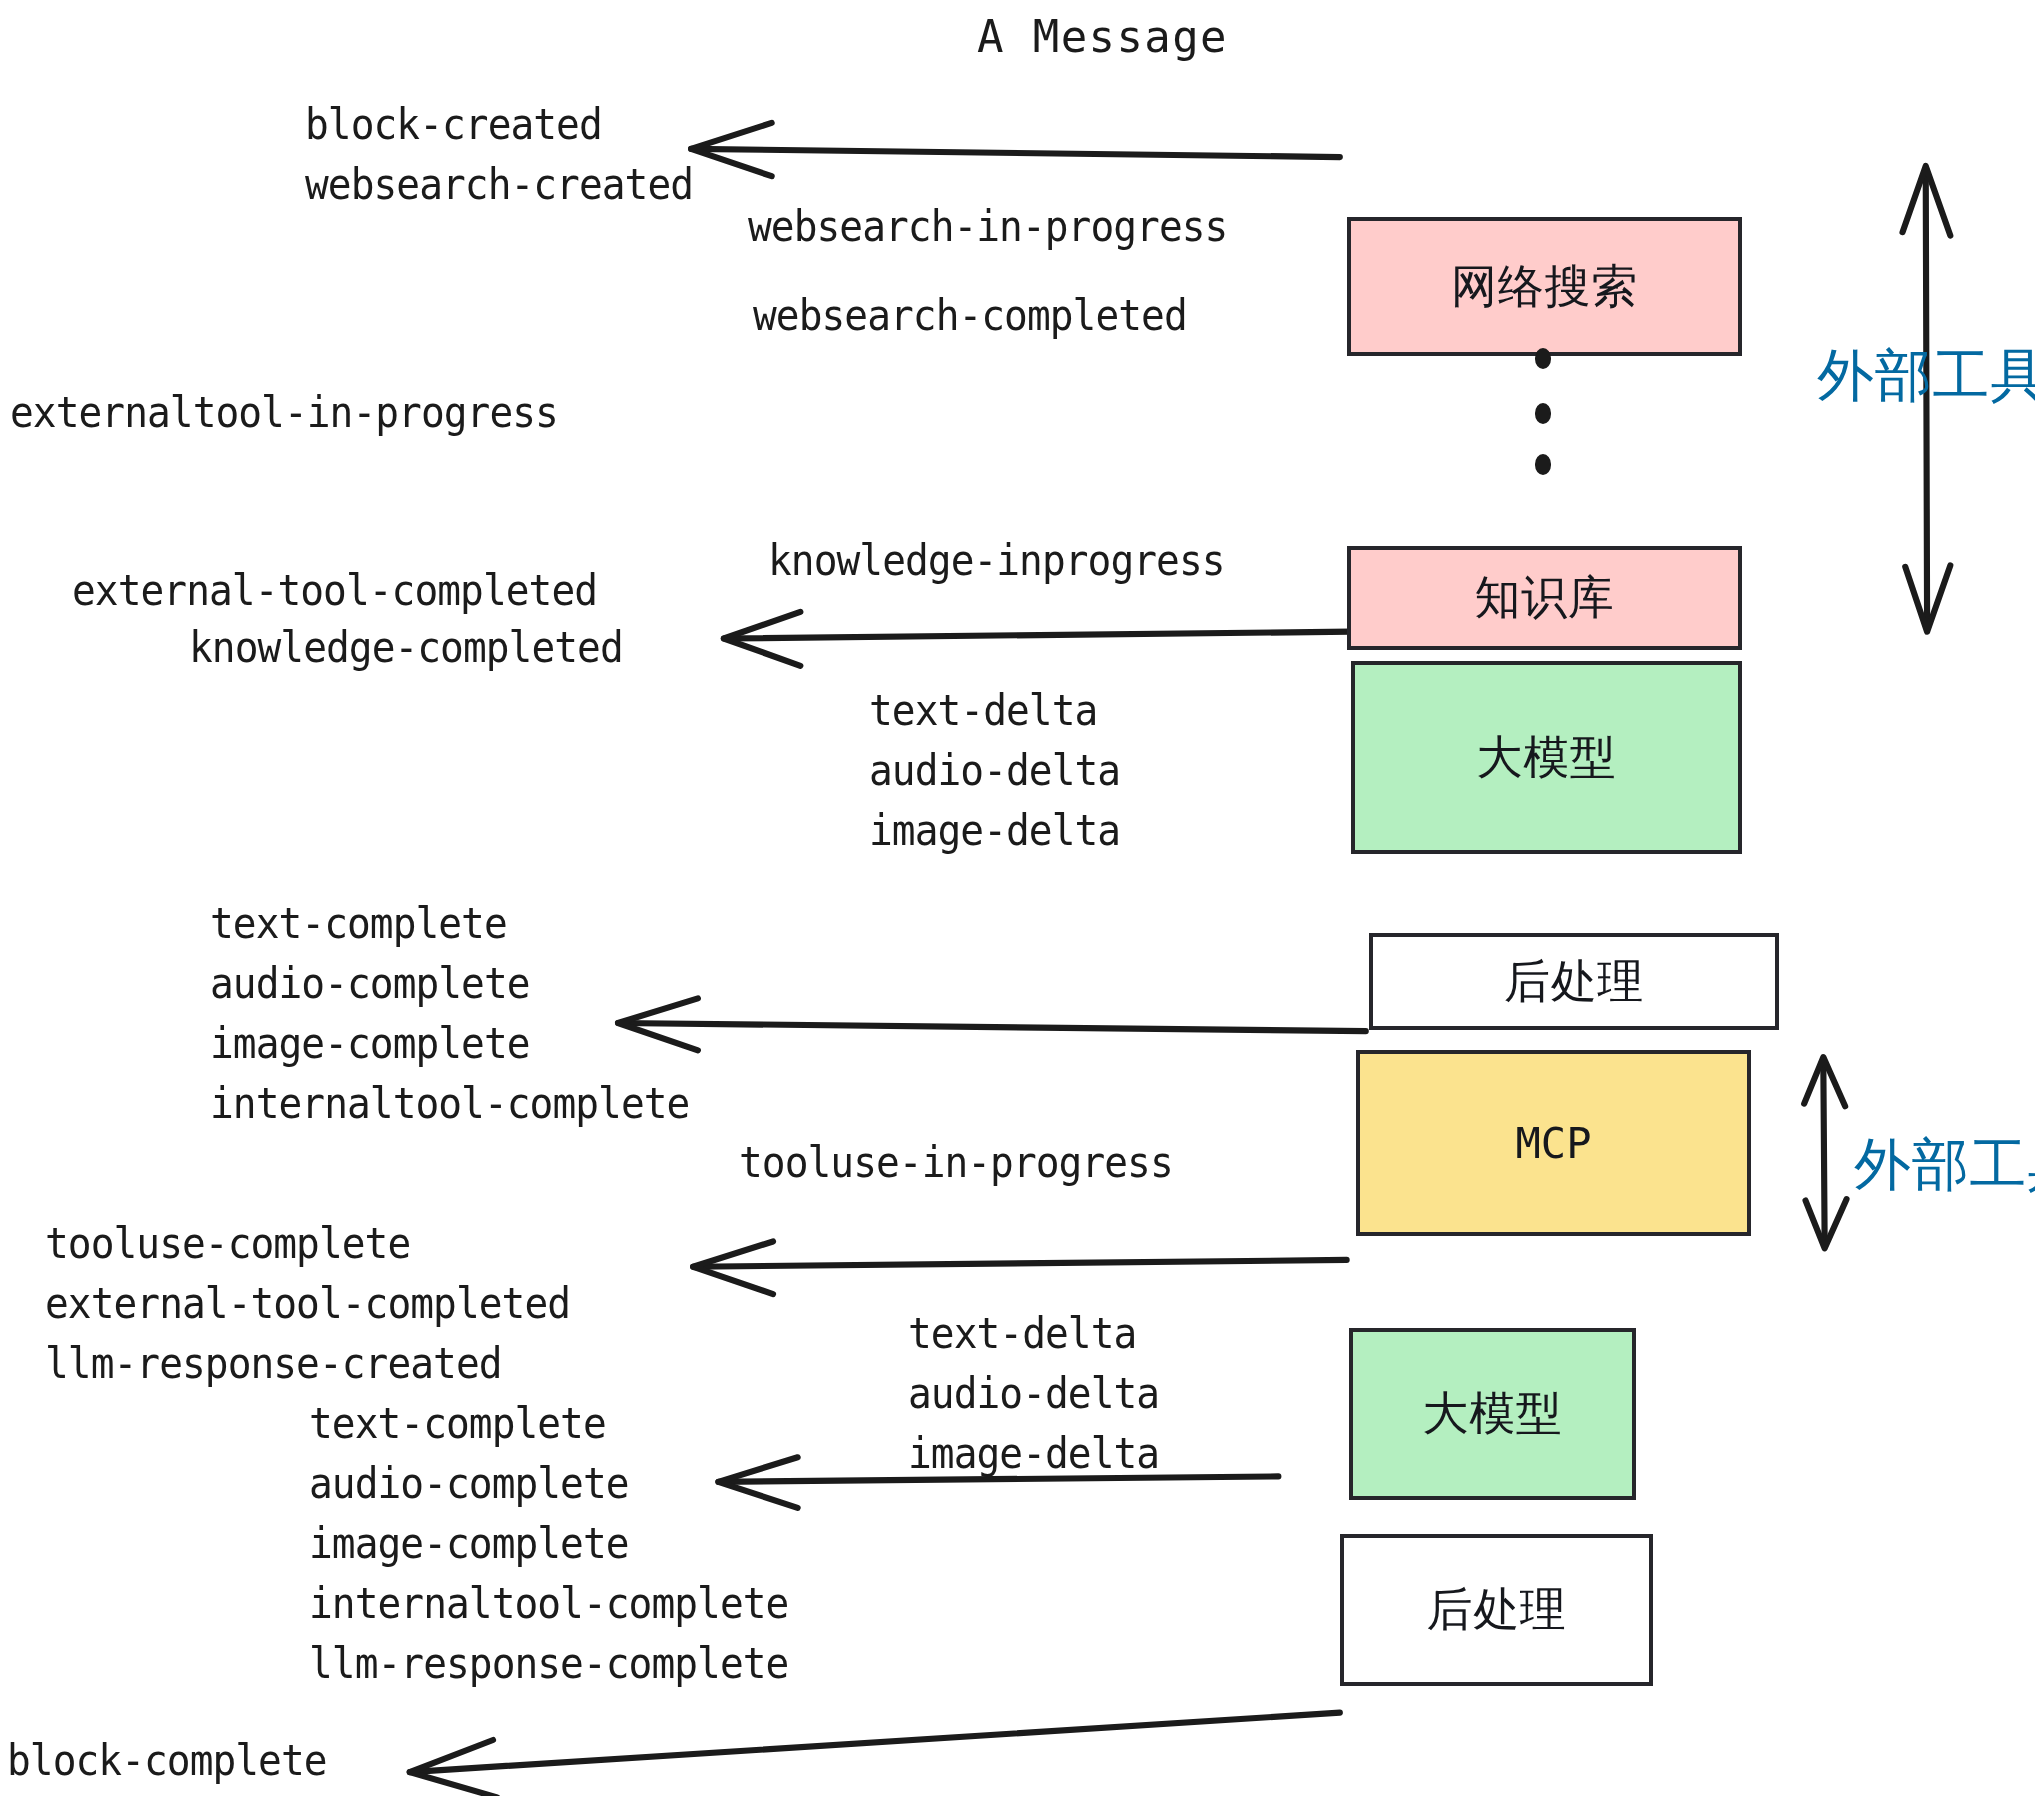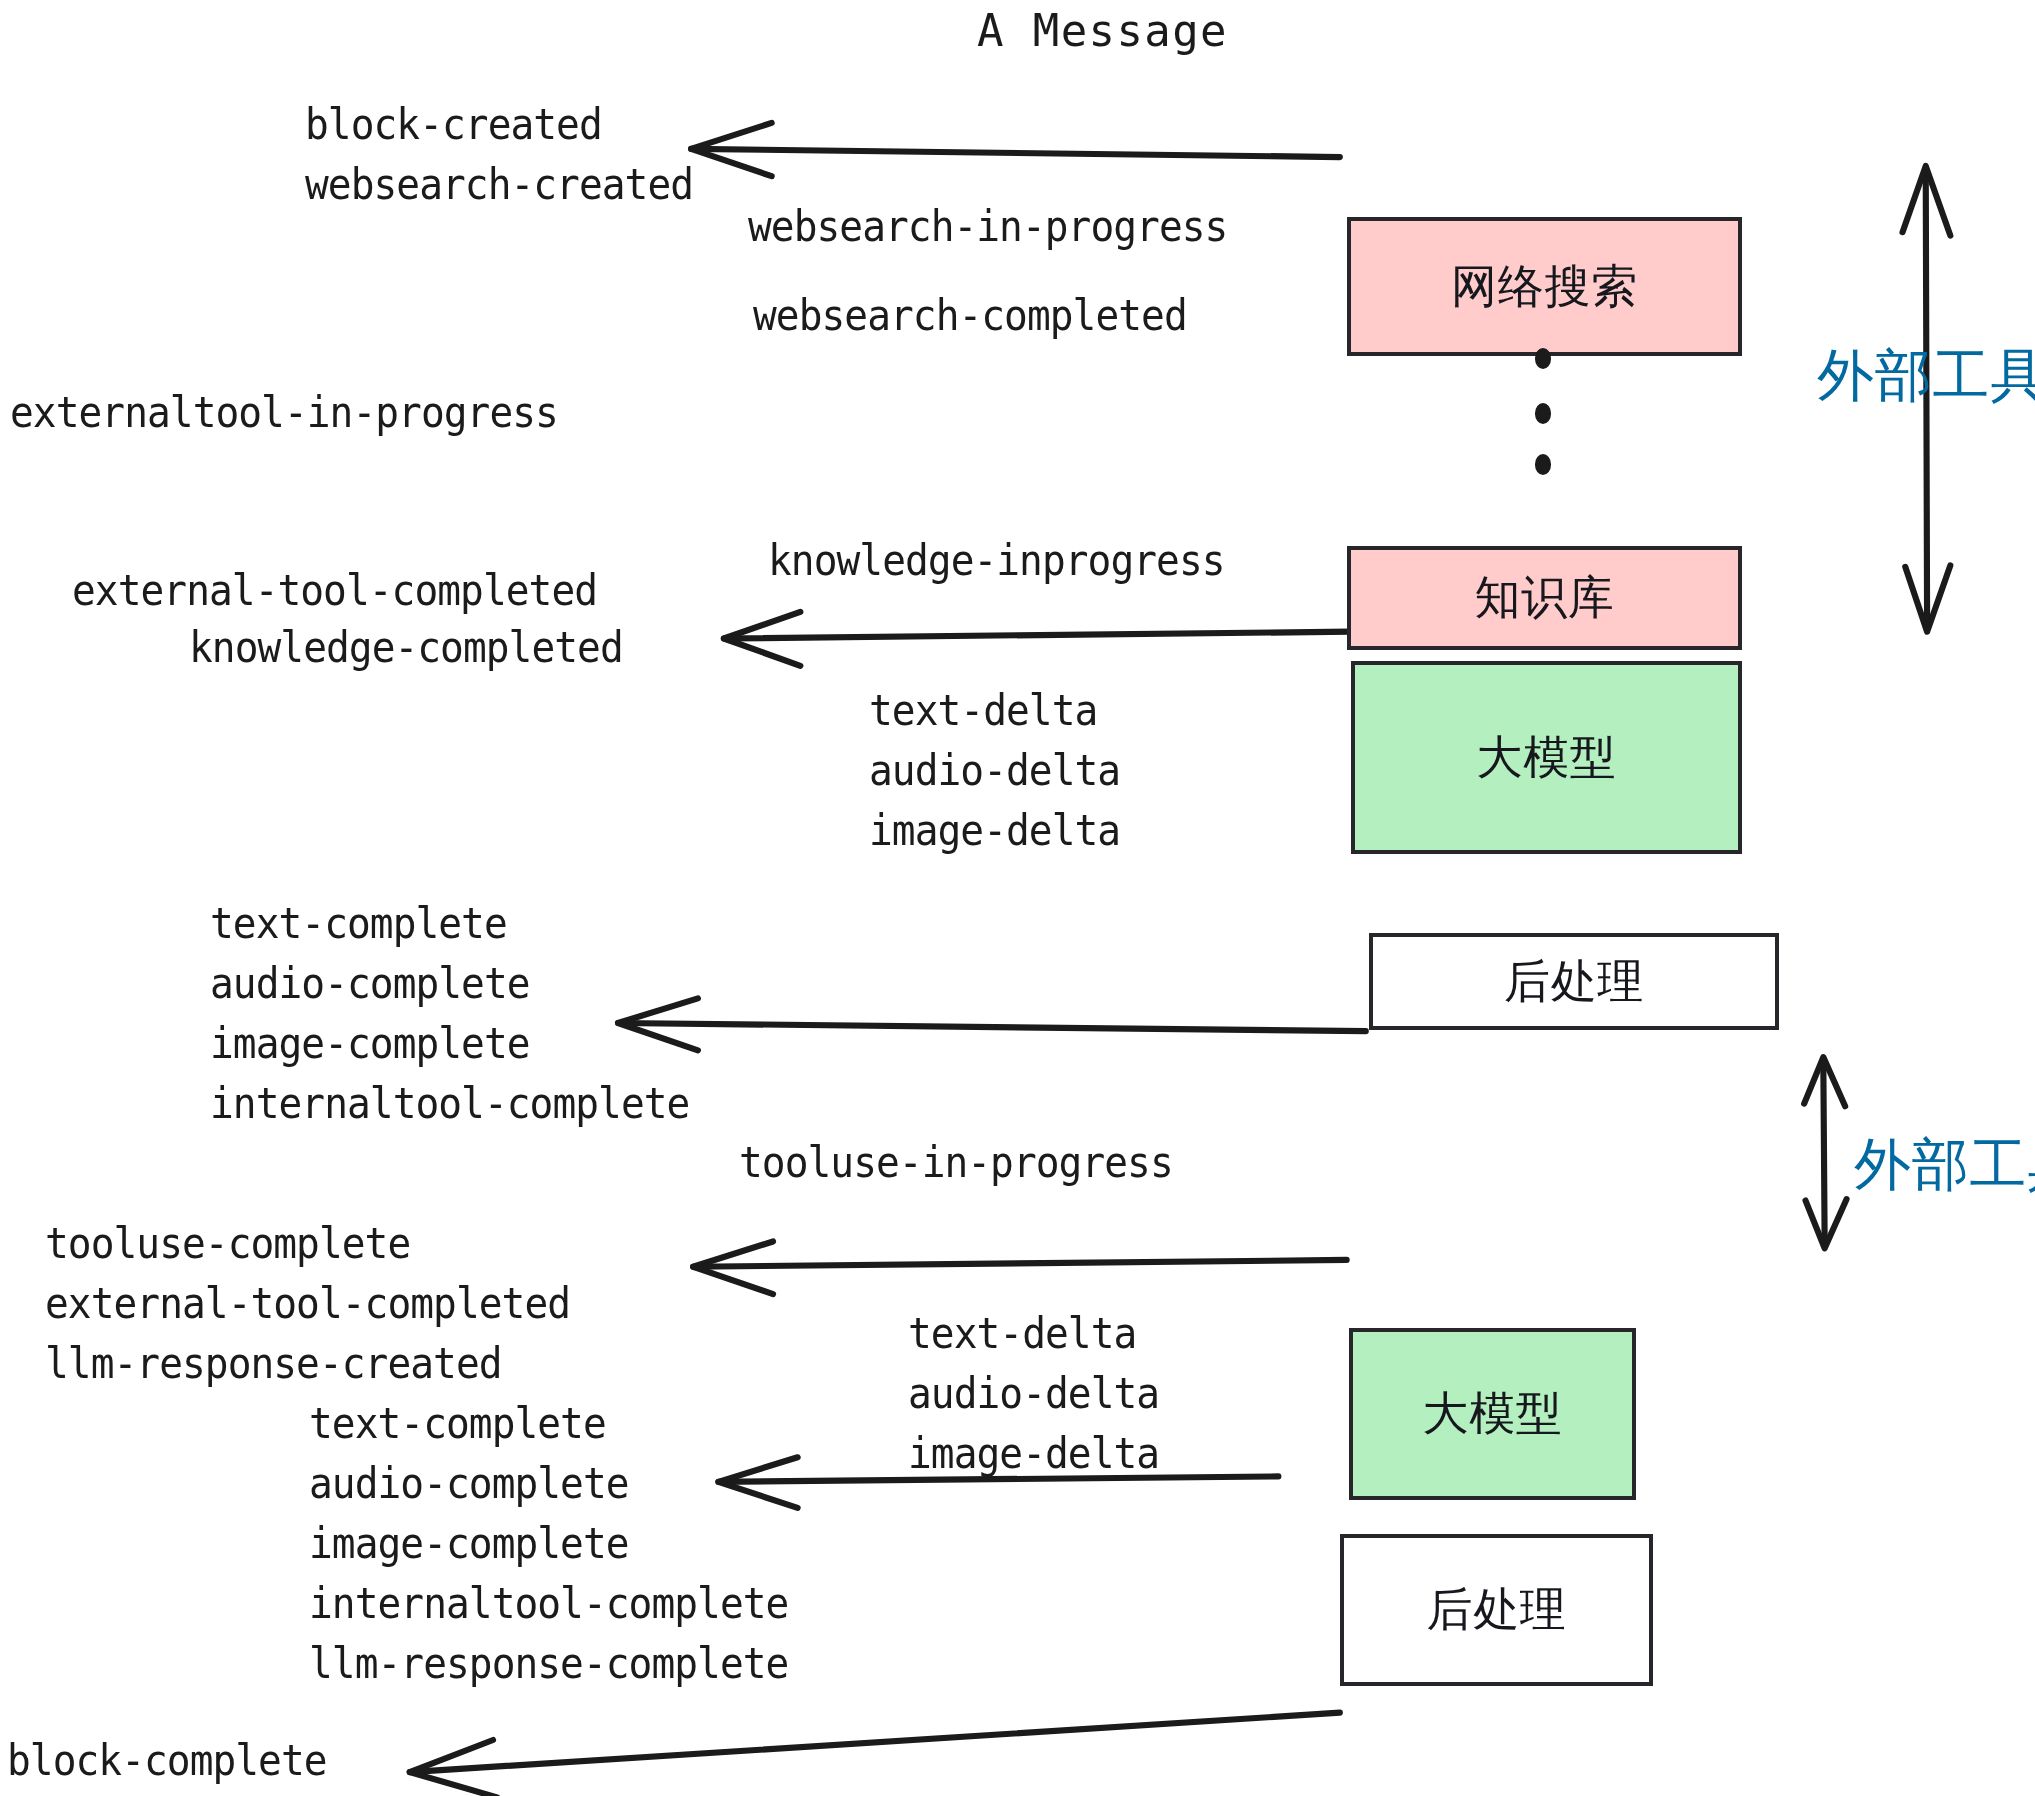--- a/index.html
+++ b/index.html
@@ -107,38 +107,41 @@
       <path d="M2820 250 L2822 920"></path>
       <path d="M2786 340 L2820 243 L2856 345"></path>
       <path d="M2790 830 L2822 925 L2856 828"></path>
 
       <path d="M2670 1554 L2672 1822"></path>
       <path d="M2642 1616 L2670 1548 L2702 1620"></path>
       <path d="M2644 1758 L2672 1828 L2704 1756"></path>
     </g>
   </svg>
 
-  <div class="title" style="left:977px; top:5px;">A Message</div>
+  <div class="title" style="left:977px; top:11px;">A Message</div>
 
   <div class="nodebox" style="left:1347px; top:172px; width:395px; height:139px; background:#FFCCCB;">
     <span>网络搜索</span>
   </div>
 
   <div class="nodebox" style="left:1347px; top:501px; width:395px; height:104px; background:#FFCCCB;">
     <span>知识库</span>
   </div>
 
   <div class="nodebox" style="left:1351px; top:616px; width:391px; height:193px; background:#B4EFC0;">
     <span>大模型</span>
   </div>
 
   <div class="nodebox" style="left:1369px; top:888px; width:410px; height:97px; background:#FFFFFF;">
     <span>后处理</span>
   </div>
 
+  <div class="nodebox mono" style="left:1356px; top:1005px; width:395px; height:186px; background:#FBE38E;">
+    <span>MCP</span>
+  </div>
 
   <div class="nodebox" style="left:1349px; top:1283px; width:287px; height:172px; background:#B4EFC0;">
     <span>大模型</span>
   </div>
 
   <div class="nodebox" style="left:1340px; top:1489px; width:313px; height:152px; background:#FFFFFF;">
     <span>后处理</span>
   </div>
 
   <div class="ell" style="left:1535px; top:348px;"></div>

